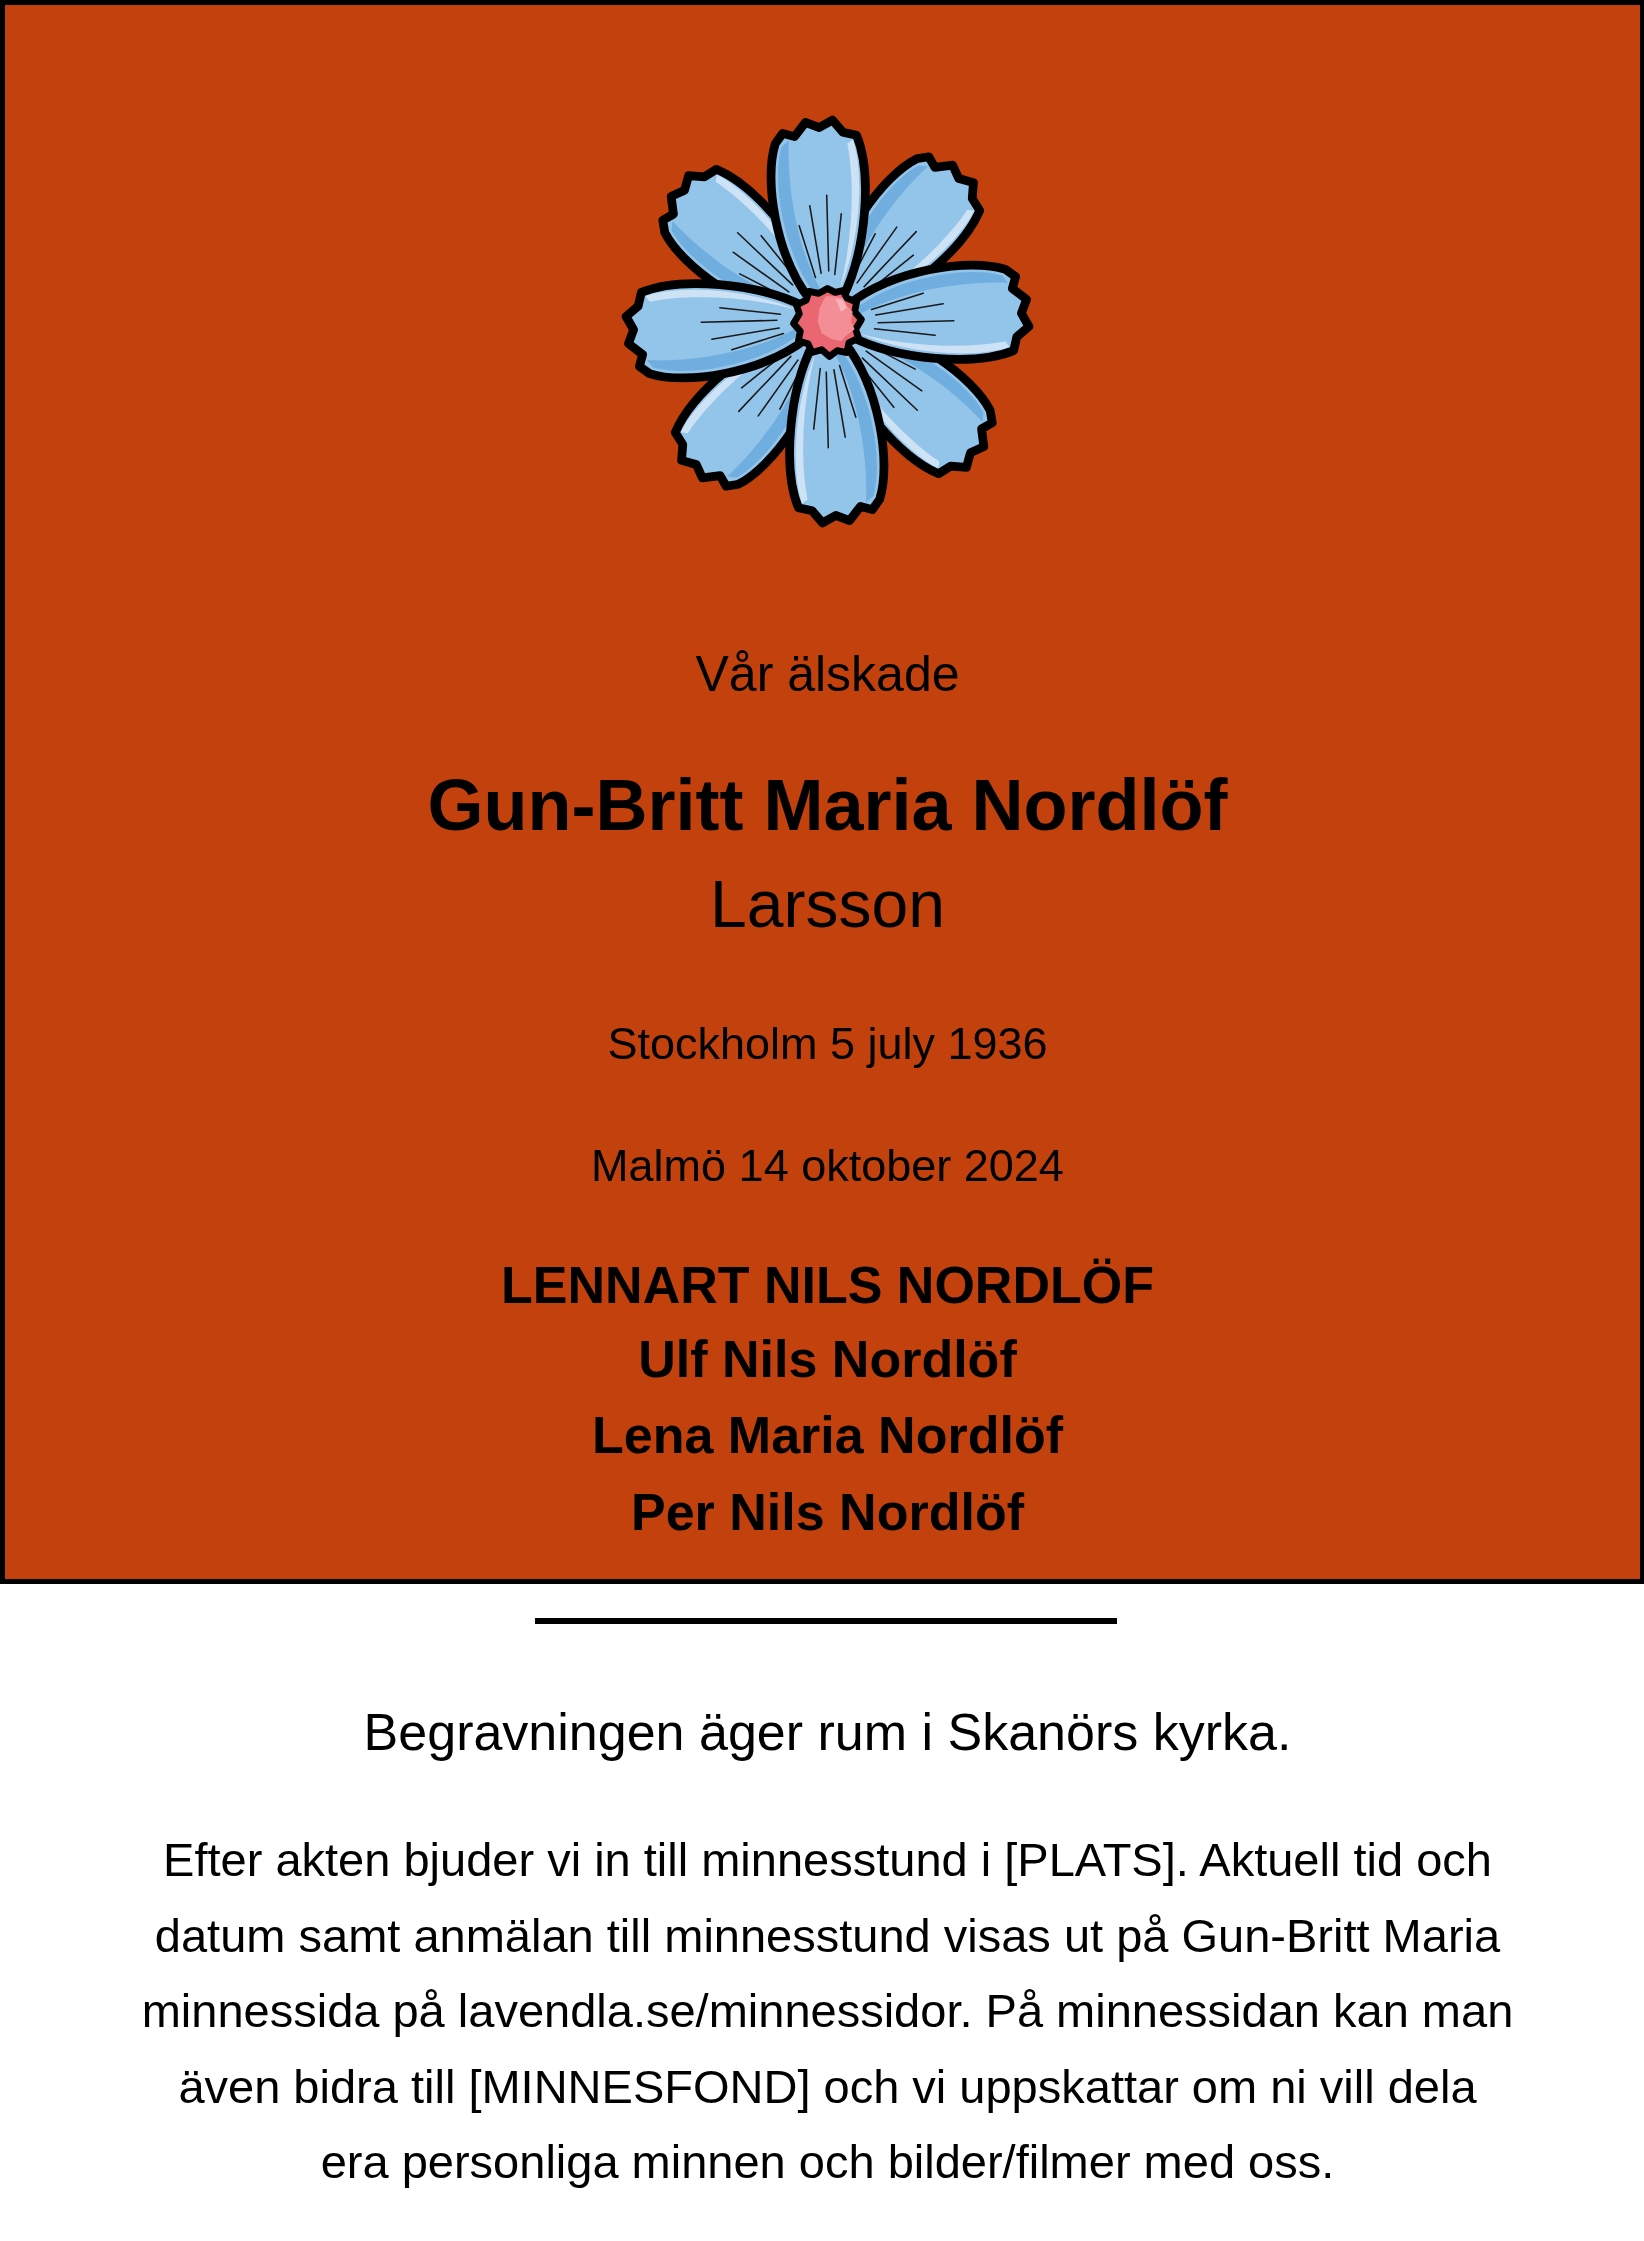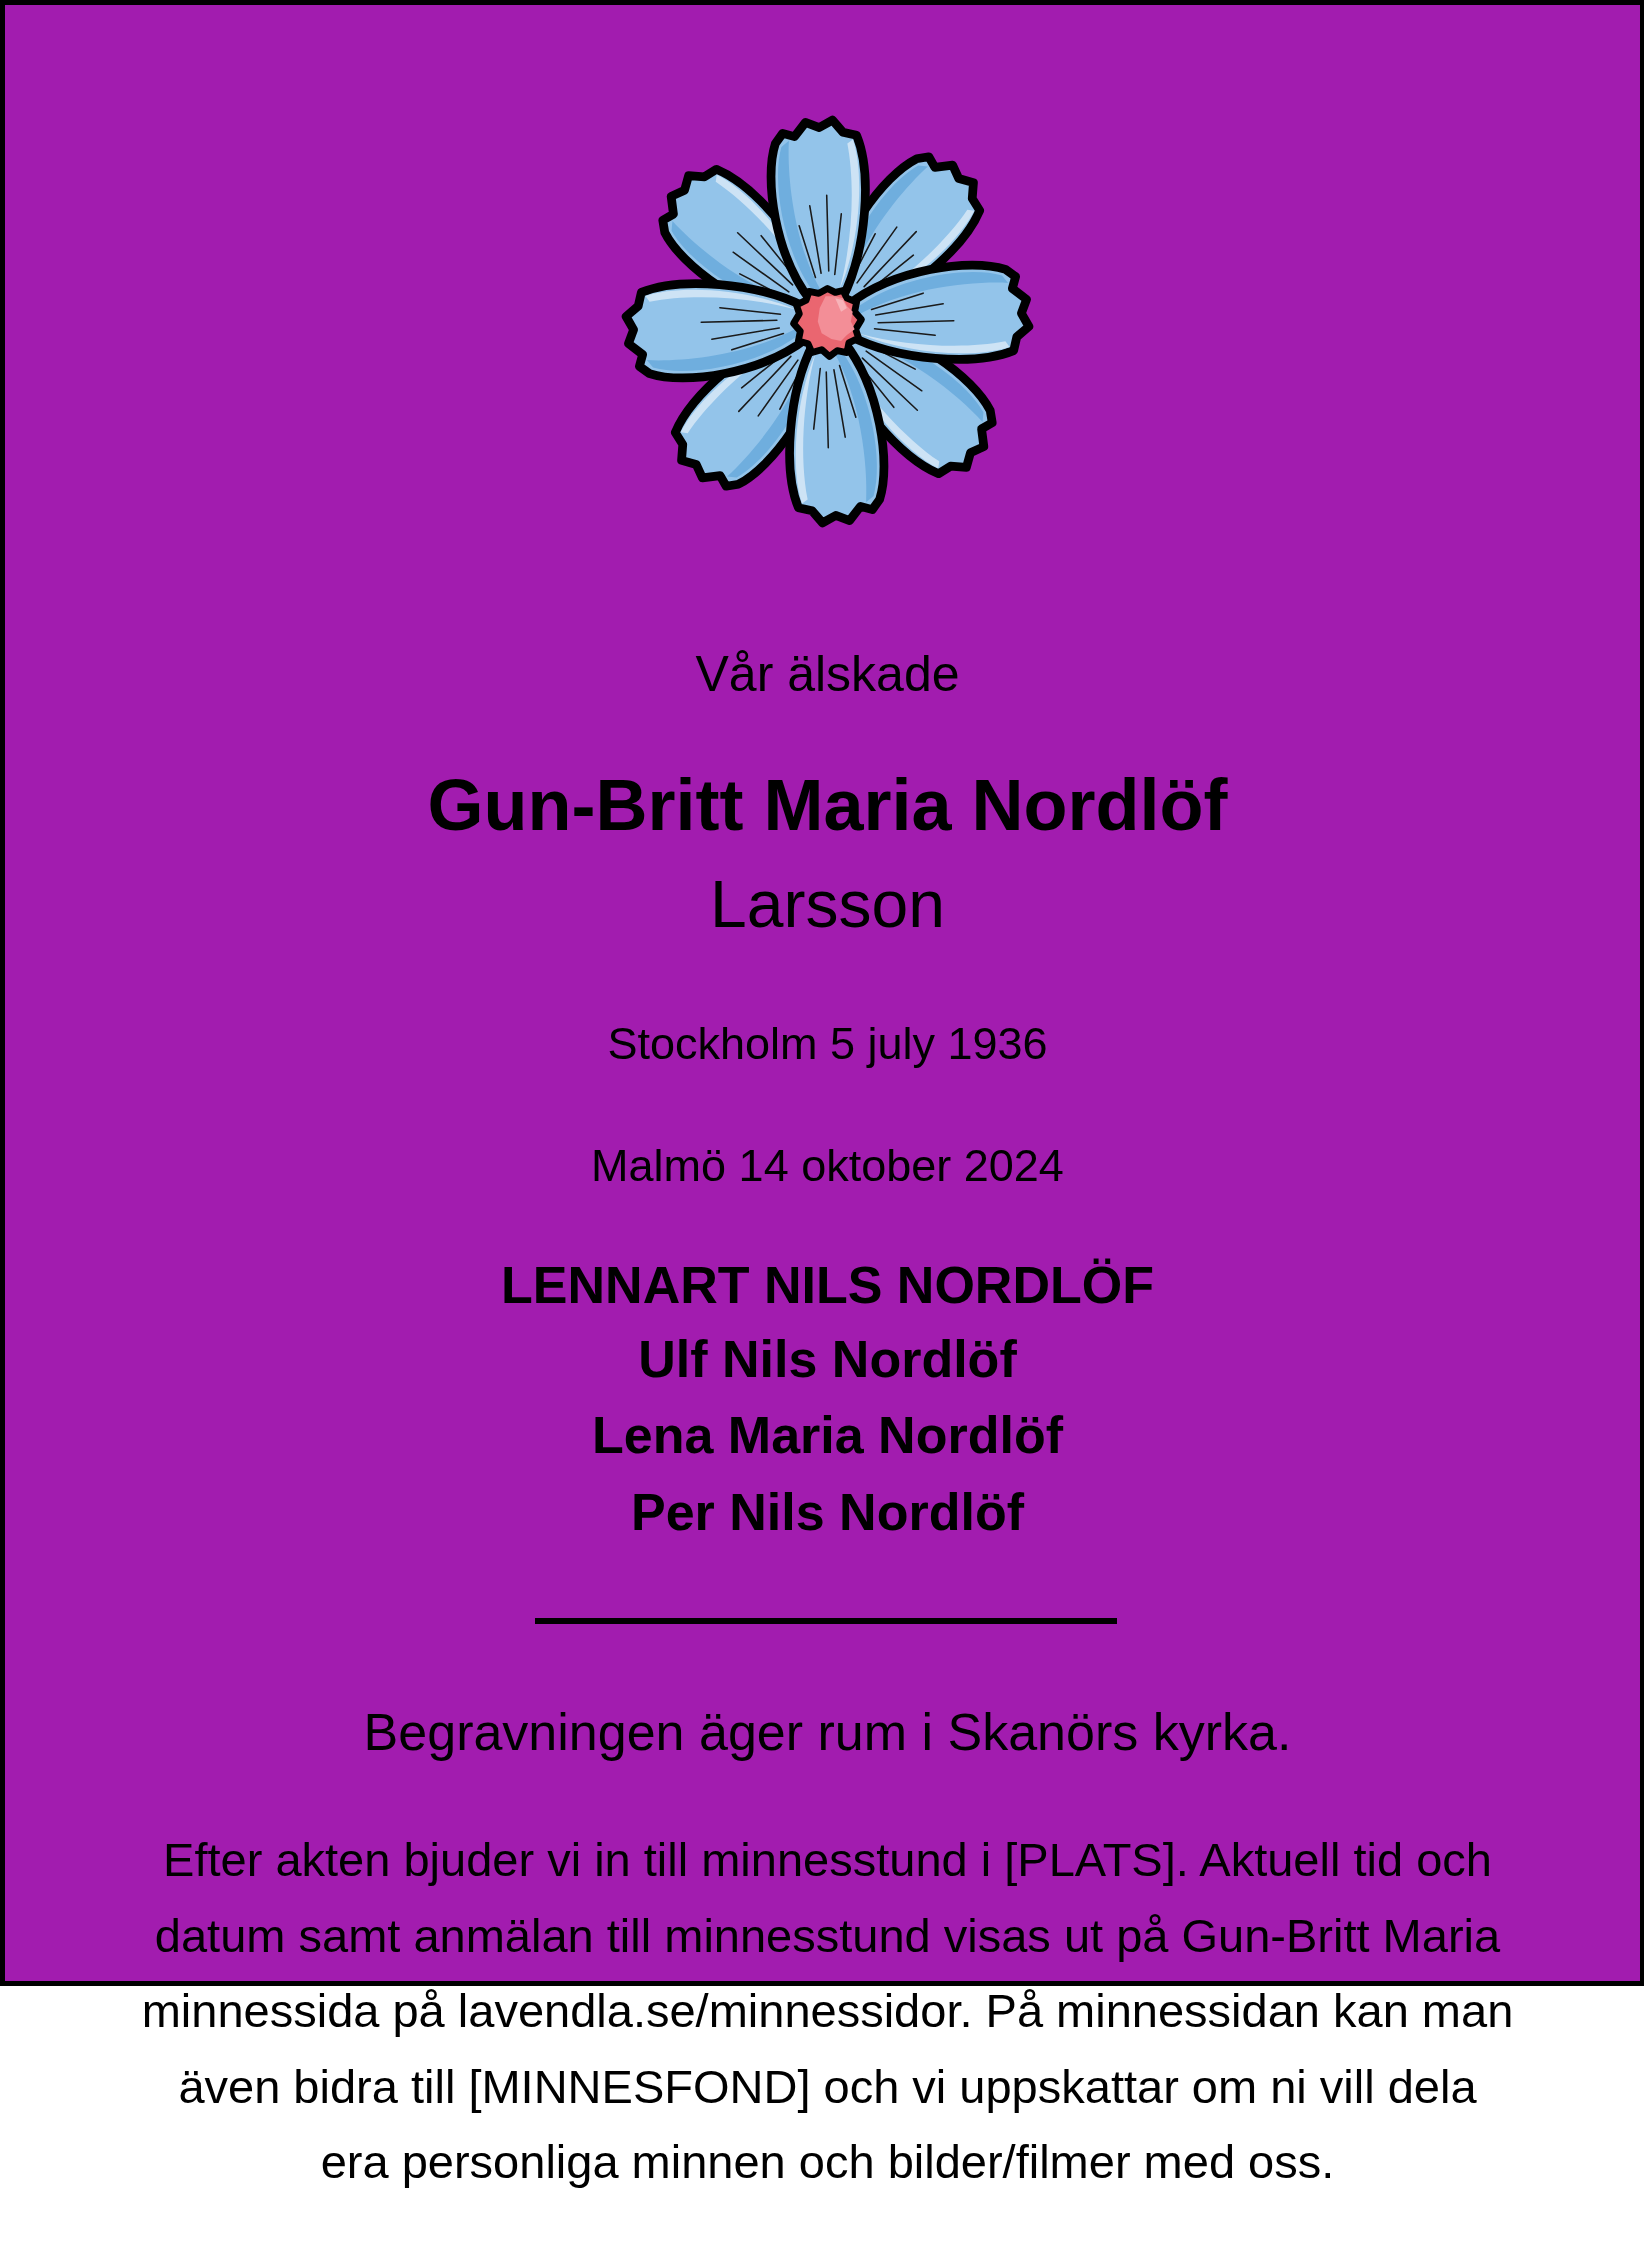--- a/index.html
+++ b/index.html
@@ -1,22 +1,22 @@
 <!DOCTYPE html>
 <html><head>
 <meta charset="utf-8">
 <style>
   html, body { margin: 0; padding: 0; background: #ffffff; }
   body { width: 1645px; height: 2242px; position: relative; overflow: hidden; }
   .card {
     position: absolute; left: 0; top: 0;
-    width: 1645px; height: 1986px;
+    width: 1645px; height: 1584px;
     box-sizing: border-box;
     border: 5.8px solid #000000;
-    background: #a21caf;
+    background: #c2410c;
   }
   .line {
     position: absolute; left: 0; width: 1645px;
     text-align: center; white-space: nowrap;
     color: #000000;
     font-family: "Liberation Sans", "DejaVu Sans", sans-serif;
     line-height: 1;
     margin: 0;
   }
   .intro   { font-size: 50px; top: 644px; }

